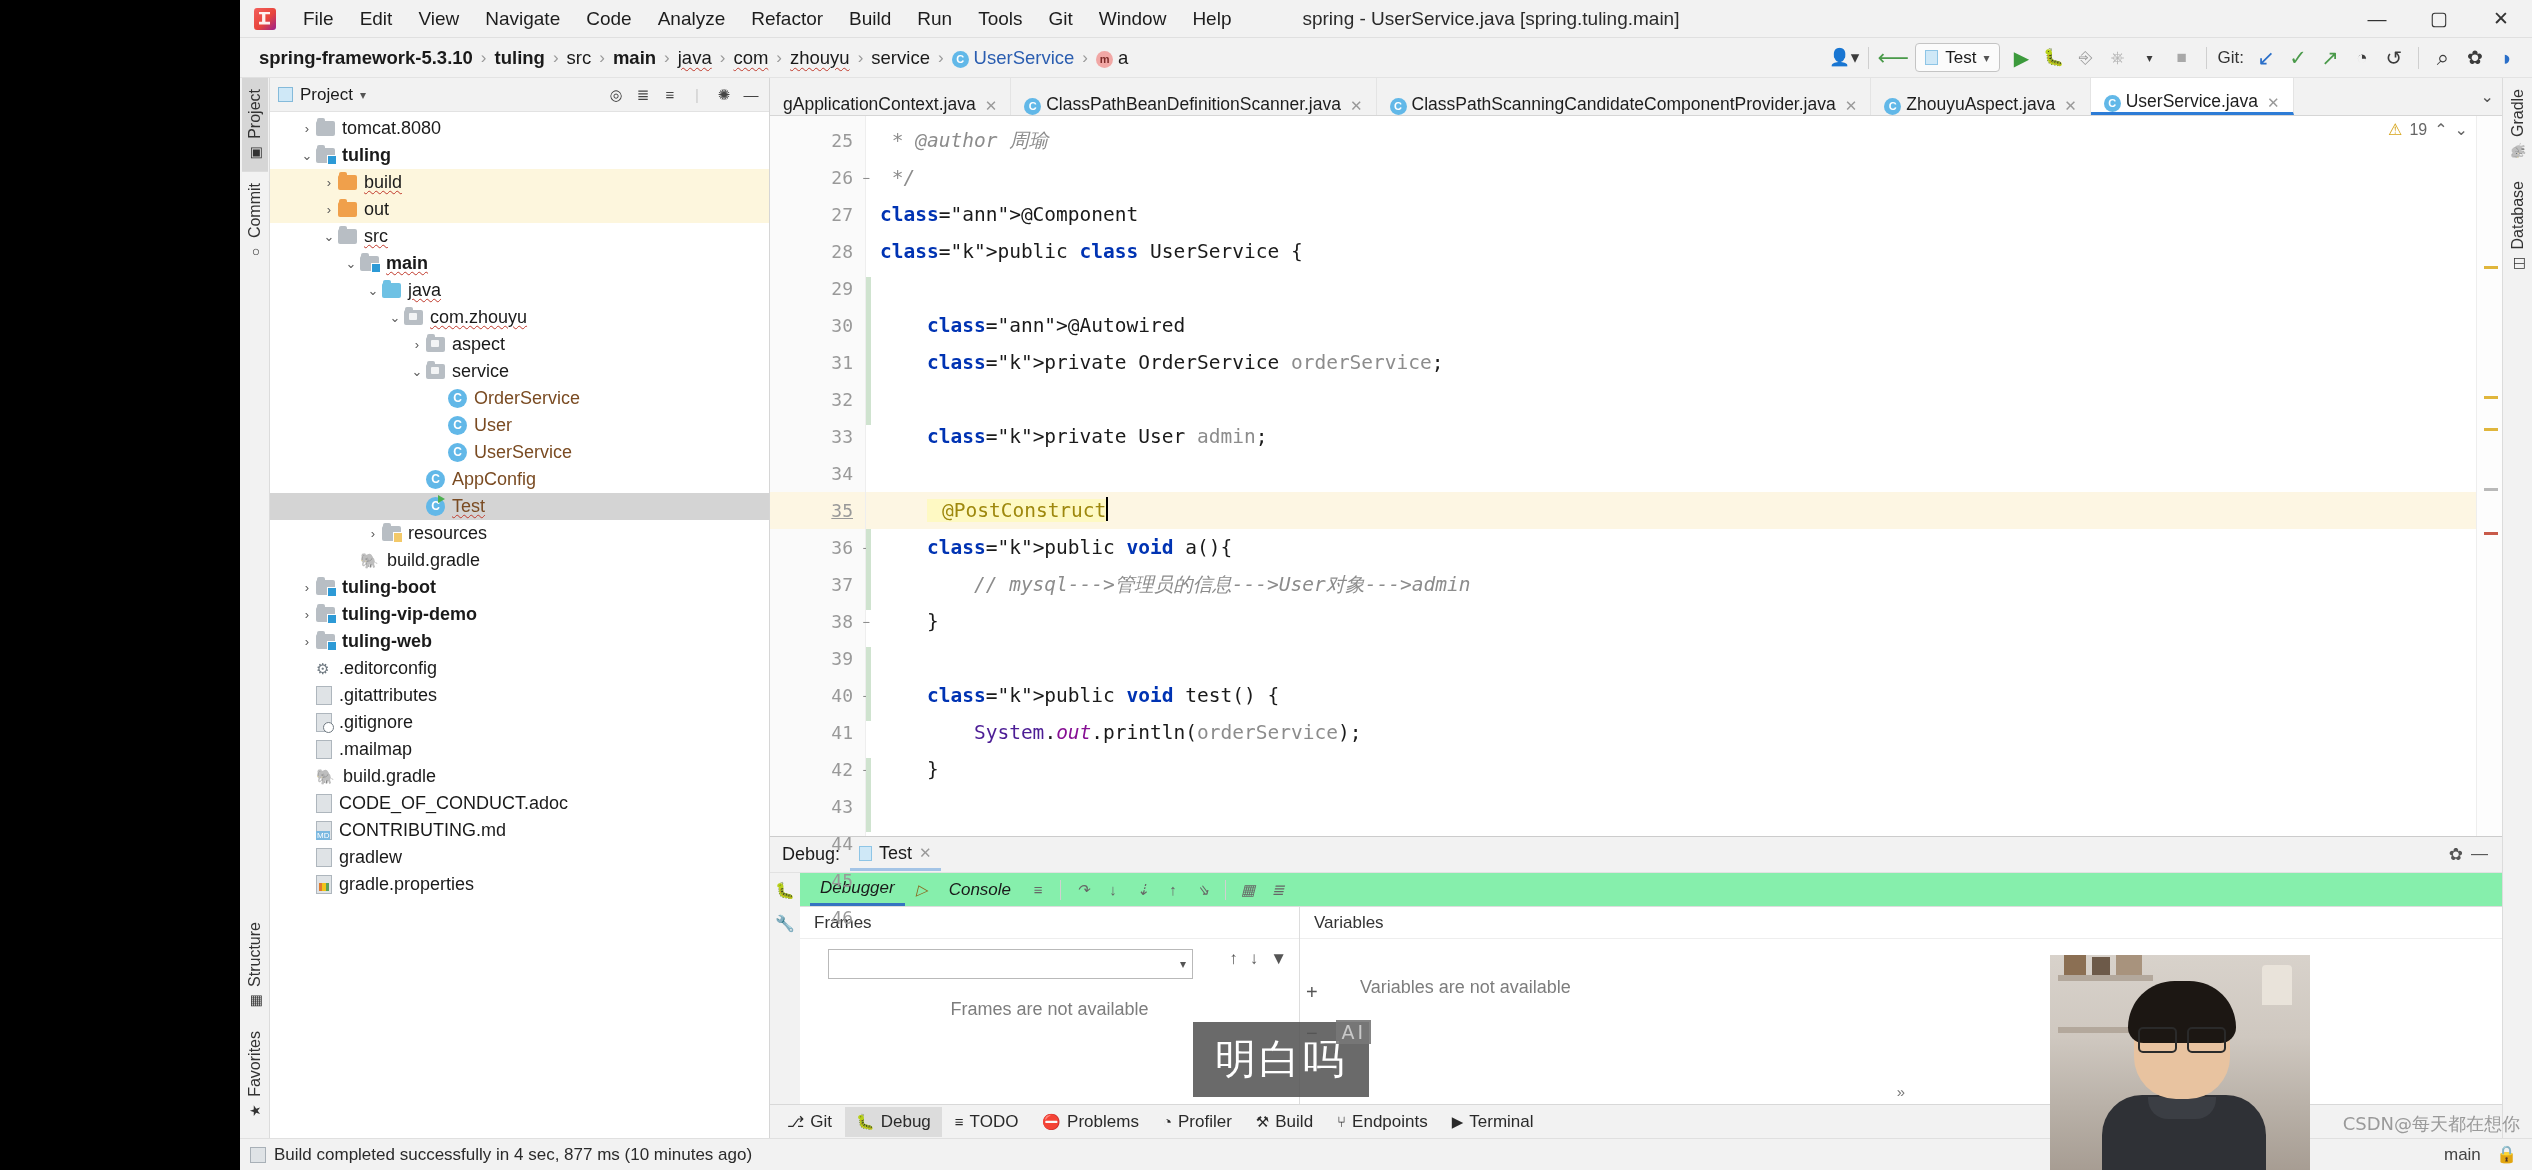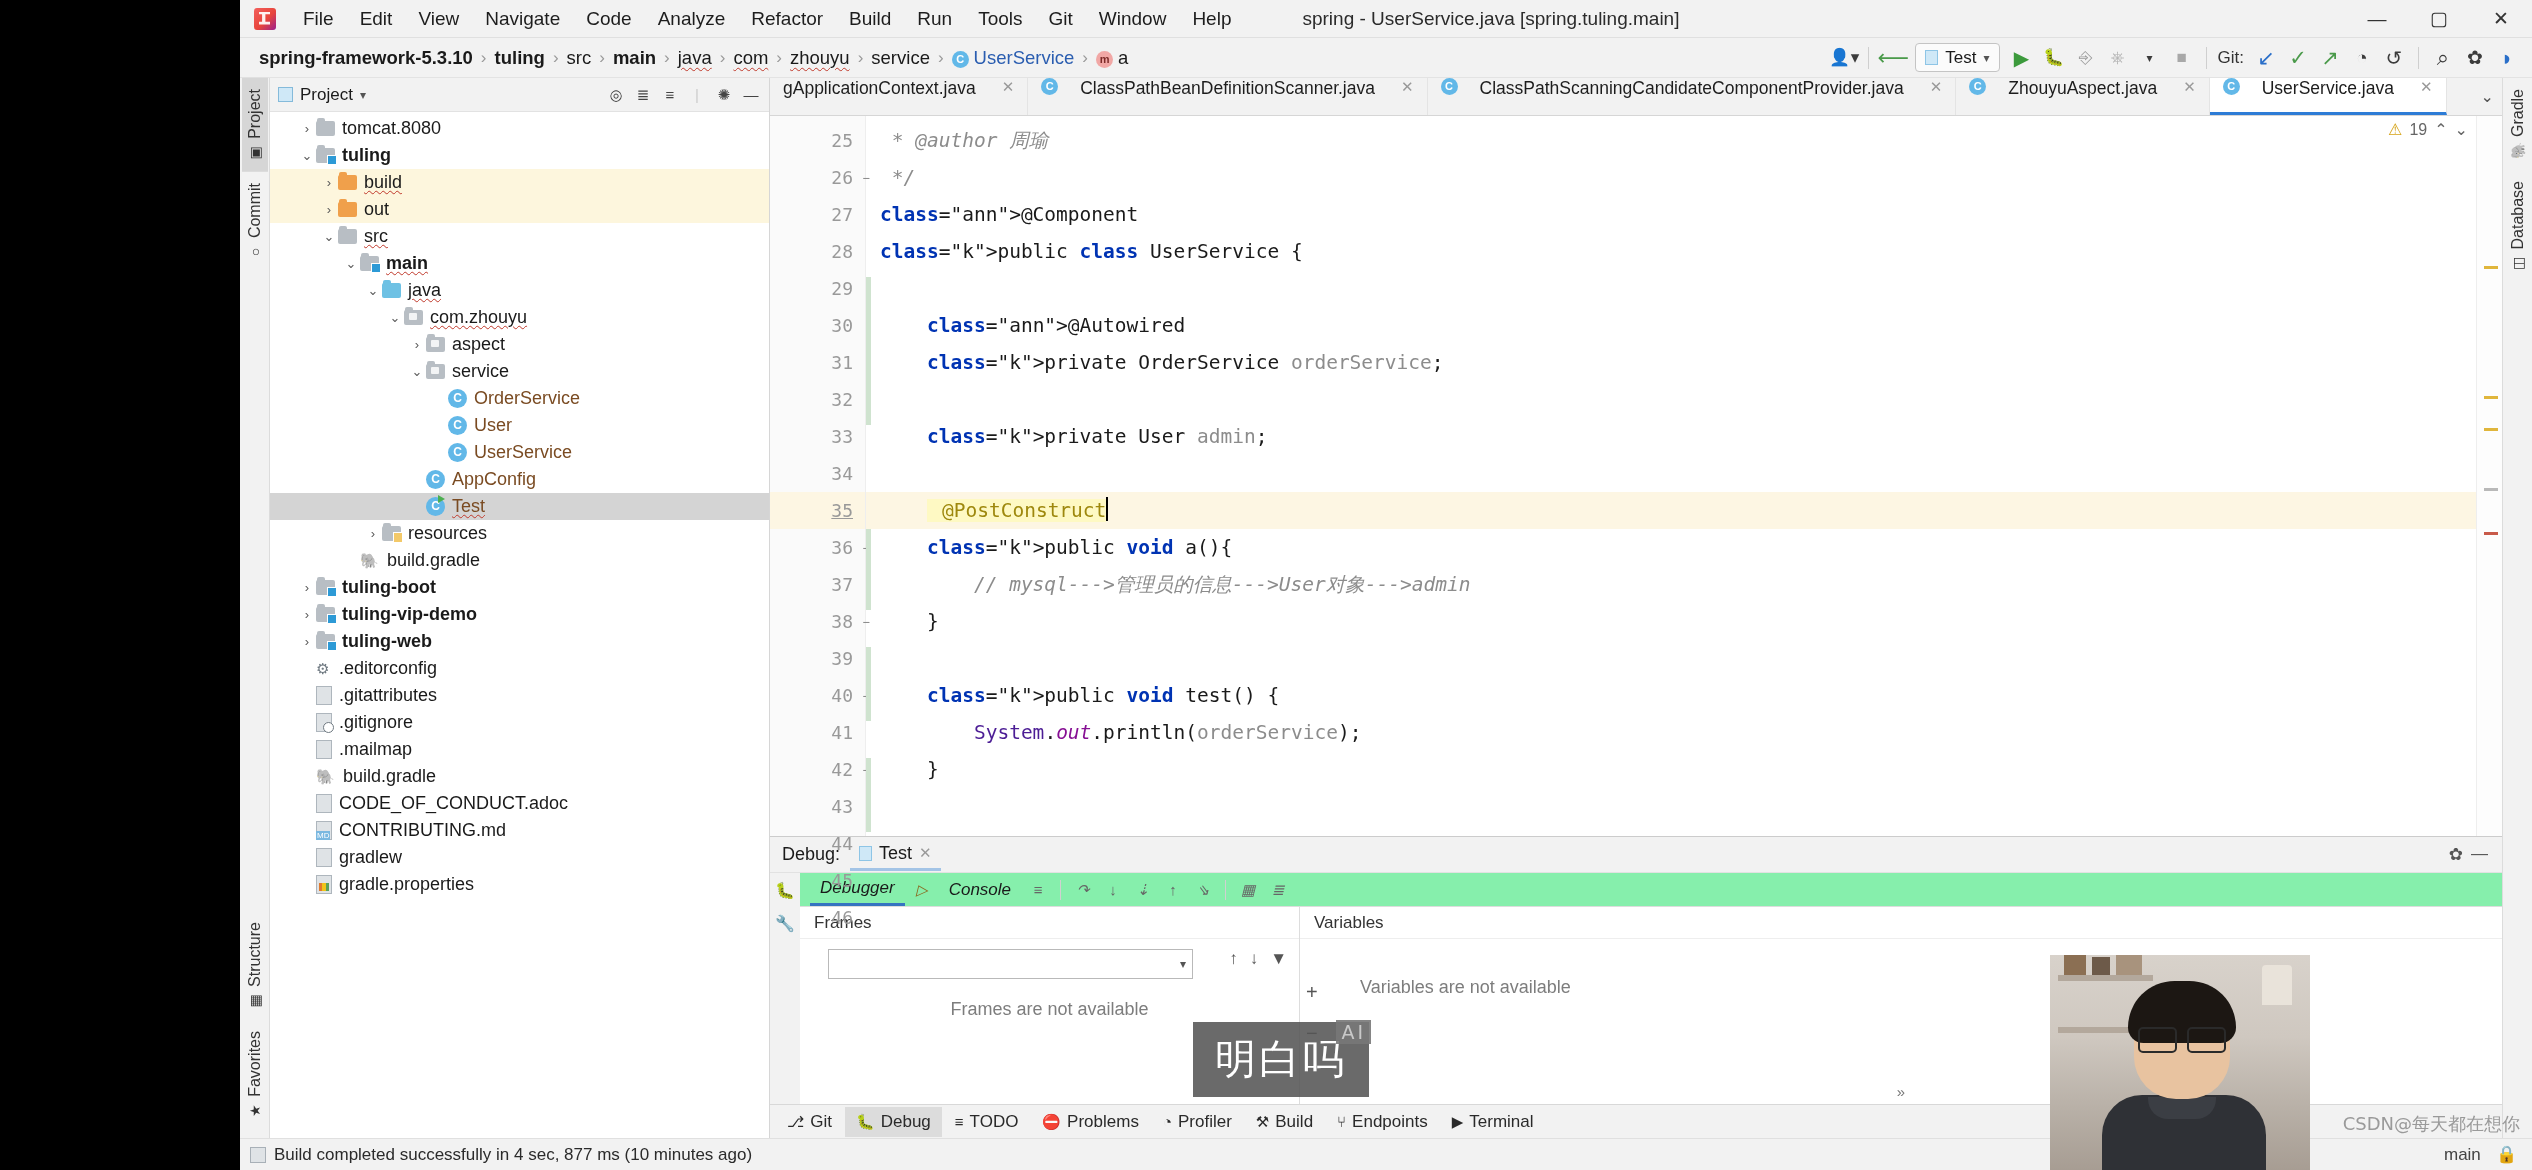--- a/index.html
+++ b/index.html
@@ -150,21 +150,21 @@
   .nlabel.squig { text-decoration: underline wavy #c0392b 1px; text-underline-offset: 2px;}
   .nlabel.cls { color: #7a4b22; }
 
   
   .editorcol { flex:1 1 auto; display:flex; flex-direction: column; min-width:0; }
   .tabsbar {
     height: 38px; display:flex; align-items:stretch; background:#f2f2f2;
     border-bottom:1px solid #d6d6d6; overflow:hidden; flex:0 0 auto;
   }
   .etab {
-    display:flex; align-items:flex-start; gap:22px; padding: 0 13px; font-size: 17.5px;
+    display:flex; align-items:flex-end; gap:5px; padding: 0 13px; font-size: 17.5px;
     border-right: 1px solid #e4e4e4; white-space: nowrap; color:#1d1d1d;
   }
   .etab .c { width:17px;height:17px;border-radius:50%;background:#62b8e8;color:#fff;font-size:11px;line-height:17px;text-align:center;font-weight:bold;}
   .etab .x { color:#999; font-size:15px; margin-left:4px; }
   .etab.active { background:#fff; border-bottom: 3px solid #2d7cd6; }
   .tabsbar .spill { margin-left:auto; display:flex; align-items:center; padding:0 8px; color:#555;}
 
   .edwrap { flex:1 1 auto; display:flex; min-height:0; background:#fff; position:relative; }
   .gutter {
     width: 96px; background:#fafafa; border-right:1px solid #eee; flex:0 0 auto;

